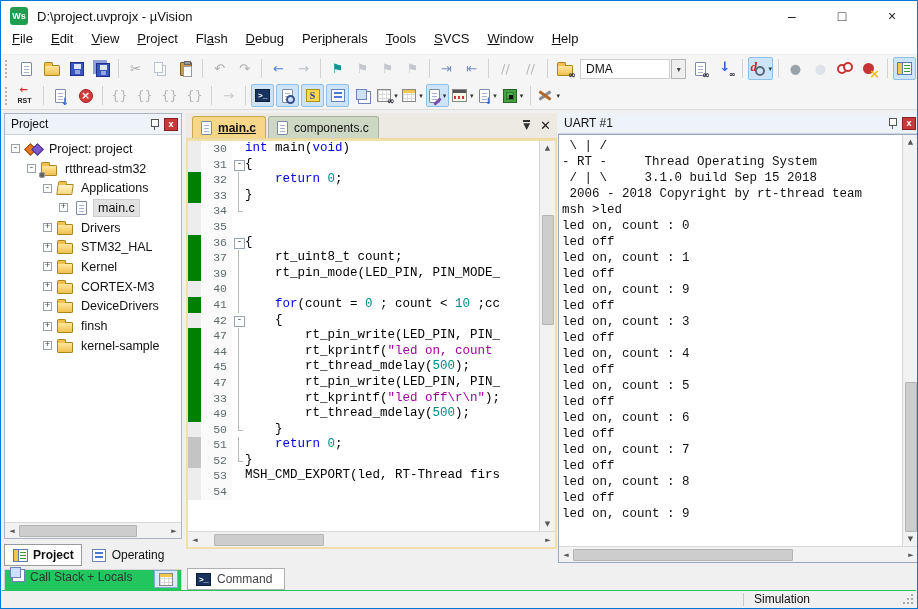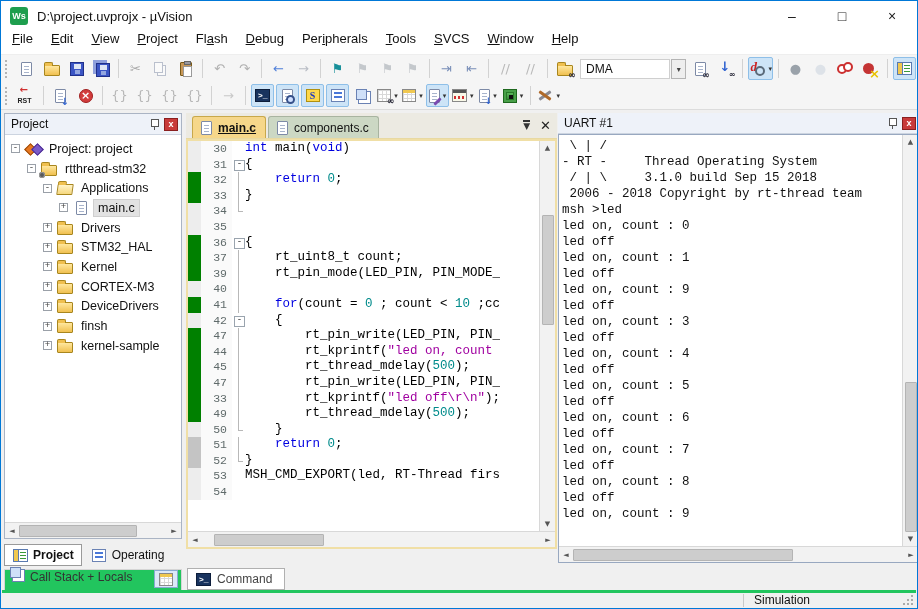--- a/index.html
+++ b/index.html
@@ -160,21 +160,21 @@
   .cmdrow{position:absolute;left:184px;top:456px;right:0;height:24px;display:flex;align-items:center;}
   .cmdtab{display:flex;align-items:center;height:22px;background:#fff;border:1px solid #b0b0b0;padding:0 12px 0 6px;margin-left:1px;font-size:12px;color:#444;}
   .cmdtab .ticon{width:19px;margin-right:4px;}
   
   .uart{position:absolute;left:556px;top:2px;width:361px;height:450px;display:flex;flex-direction:column;}
   .ubody{flex:1;background:#fff;border:1px solid #98a8c0;display:flex;flex-direction:column;overflow:hidden;}
   .uwrap{flex:1;display:flex;overflow:hidden;}
   .ulines{flex:1;padding:3px 0 0 3px;overflow:hidden;}
   .uline{height:16px;font:12.5px/16px "Liberation Mono",monospace;white-space:pre;}
   
-  .statusbar{position:absolute;left:1px;right:1px;bottom:1px;height:17px;background:#f0f0f0;border-top:3px solid #22c55e;display:flex;align-items:center;font-size:12px;}
+  .statusbar{position:absolute;left:1px;right:1px;bottom:1px;height:17px;background:#f0f0f0;border-top:1px solid #22c55e;display:flex;align-items:center;font-size:12px;}
   .sb-fill{flex:1;}
   .sb-sep{width:1px;height:13px;background:#c8c8c8;}
   .sb-sim{width:158px;padding-left:10px;}
   .sb-grip{width:12px;height:12px;margin-right:2px;position:relative;}
   .sb-grip::before{content:"";position:absolute;right:1px;bottom:1px;width:2px;height:2px;background:#aaa;
      box-shadow:-4px 0 0 #aaa,-8px 0 0 #aaa,0 -4px 0 #aaa,-4px -4px 0 #aaa,0 -8px 0 #aaa;}
 </style>
 </head>
 <body>
 

